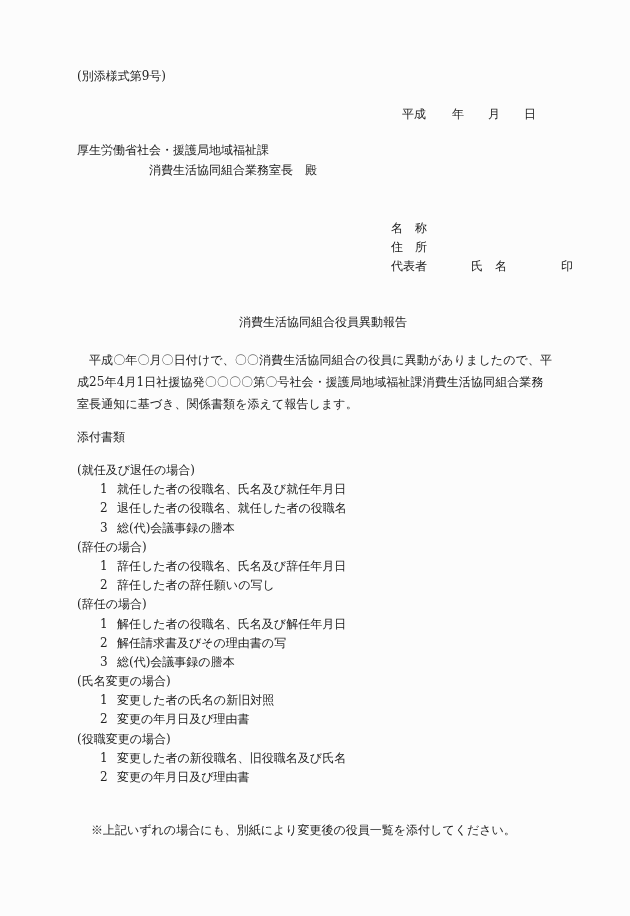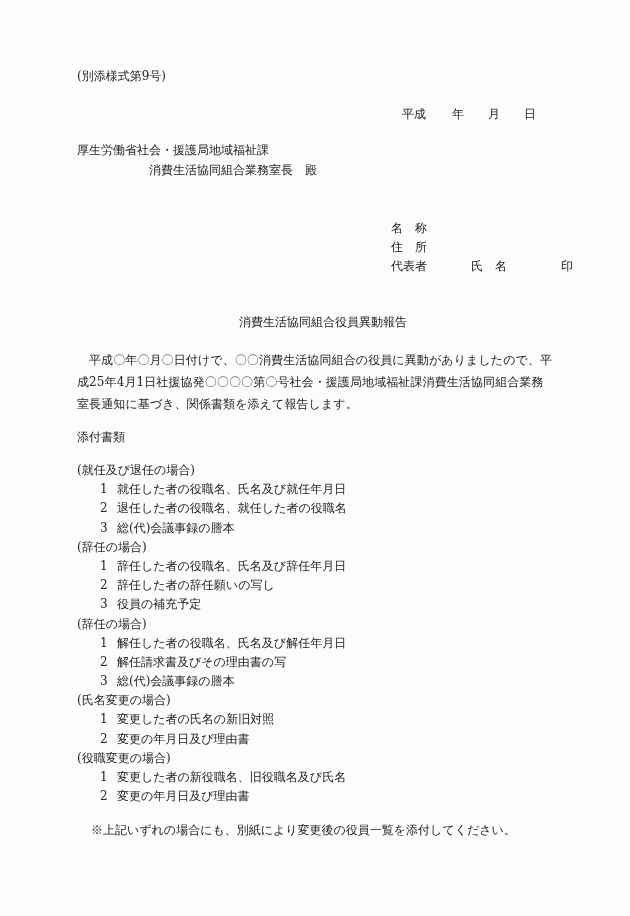--- a/index.html
+++ b/index.html
@@ -52,21 +52,20 @@
 
 <div class="abs list">
   <div class="sec">(就任及び退任の場合)</div>
   <div class="item"><span class="num">1</span><span>就任した者の役職名、氏名及び就任年月日</span></div>
   <div class="item"><span class="num">2</span><span>退任した者の役職名、就任した者の役職名</span></div>
   <div class="item"><span class="num">3</span><span>総(代)会議事録の謄本</span></div>
 
   <div class="sec">(辞任の場合)</div>
   <div class="item"><span class="num">1</span><span>辞任した者の役職名、氏名及び辞任年月日</span></div>
   <div class="item"><span class="num">2</span><span>辞任した者の辞任願いの写し</span></div>
-  <div class="item"><span class="num">3</span><span>役員の補充予定</span></div>
 
   <div class="sec">(辞任の場合)</div>
   <div class="item"><span class="num">1</span><span>解任した者の役職名、氏名及び解任年月日</span></div>
   <div class="item"><span class="num">2</span><span>解任請求書及びその理由書の写</span></div>
   <div class="item"><span class="num">3</span><span>総(代)会議事録の謄本</span></div>
 
   <div class="sec">(氏名変更の場合)</div>
   <div class="item"><span class="num">1</span><span>変更した者の氏名の新旧対照</span></div>
   <div class="item"><span class="num">2</span><span>変更の年月日及び理由書</span></div>
 

